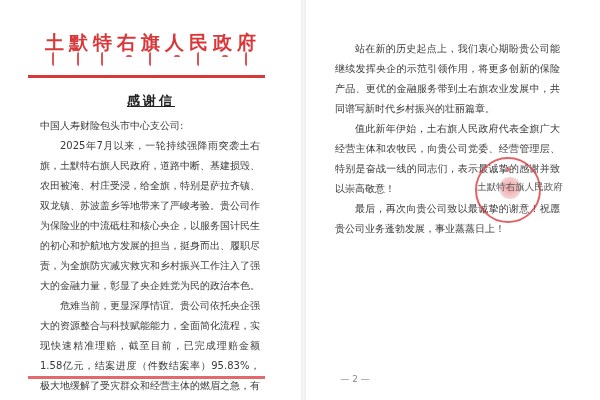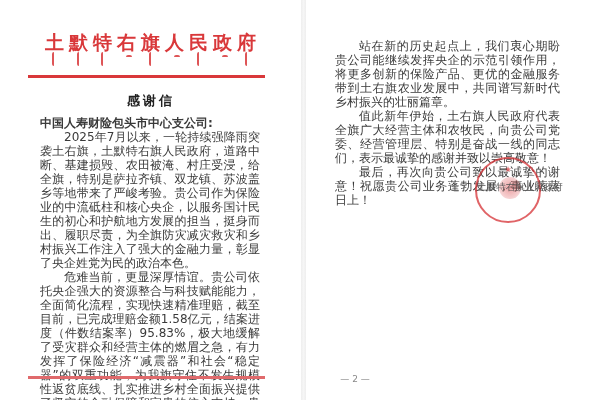--- a/index.html
+++ b/index.html
@@ -24,27 +24,28 @@
   .mongol-glyph { width:5px; height:14px; border-left:2px solid #d9383a; border-radius:2px;
                   opacity:0.85; }
   .mongol-glyph.short { height:4px; margin-top:3px; width:6px; border-left:none; border-top:2px solid #d9383a; }
   .red-rule-top { position:absolute; left:28px; top:75px; width:237px; height:3px; background:#d9383a; }
   .red-rule-bottom { position:absolute; left:28px; top:376px; width:237px; height:3px; background:#e06a6c; }
 
   .letter-title {
     position:absolute; left:0; width:302px; top:92px; text-align:center;
     font-size:13px; font-weight:bold; letter-spacing:3px; color:#222;
     font-family: "DejaVu Sans", sans-serif;
+    text-decoration: underline;
   }
-  .body-text { position:absolute; font-size:12px; line-height:14px; color:#3a3a3a;
+  .body-text { position:absolute; font-size:10px; line-height:20px; color:#3a3a3a;
                font-family: "DejaVu Sans", sans-serif; text-align:justify; }
   .left-body { left:40px; top:116px; width:220px; }
   .right-body { left:335px; top:39px; width:225px; }
   .para { text-indent:2em; margin:0; }
-  .salute { margin:0;font-weight:bold; }
+  .salute { margin:0; }
 
   .signature { position:absolute; left:460px; top:178px; width:120px; text-align:center;
                font-size:9.5px; line-height:17px; color:#555; font-family:"DejaVu Sans",sans-serif; }
   .seal { position:absolute; left:475px; top:157px; width:66px; height:66px; border-radius:50%;
           border:2px solid rgba(214,48,52,0.75); box-sizing:border-box; }
   .seal-inner { position:absolute; left:22px; top:18px; width:22px; height:22px; border-radius:50%;
                 background:radial-gradient(circle,rgba(214,48,52,0.45),rgba(214,48,52,0.1)); }
   .seal-star { position:absolute; left:0; top:6px; width:62px; text-align:center; color:rgba(214,48,52,0.7); font-size:8px; }
 
   .page-number { position:absolute; left:300px; top:374px; width:110px; text-align:center;

